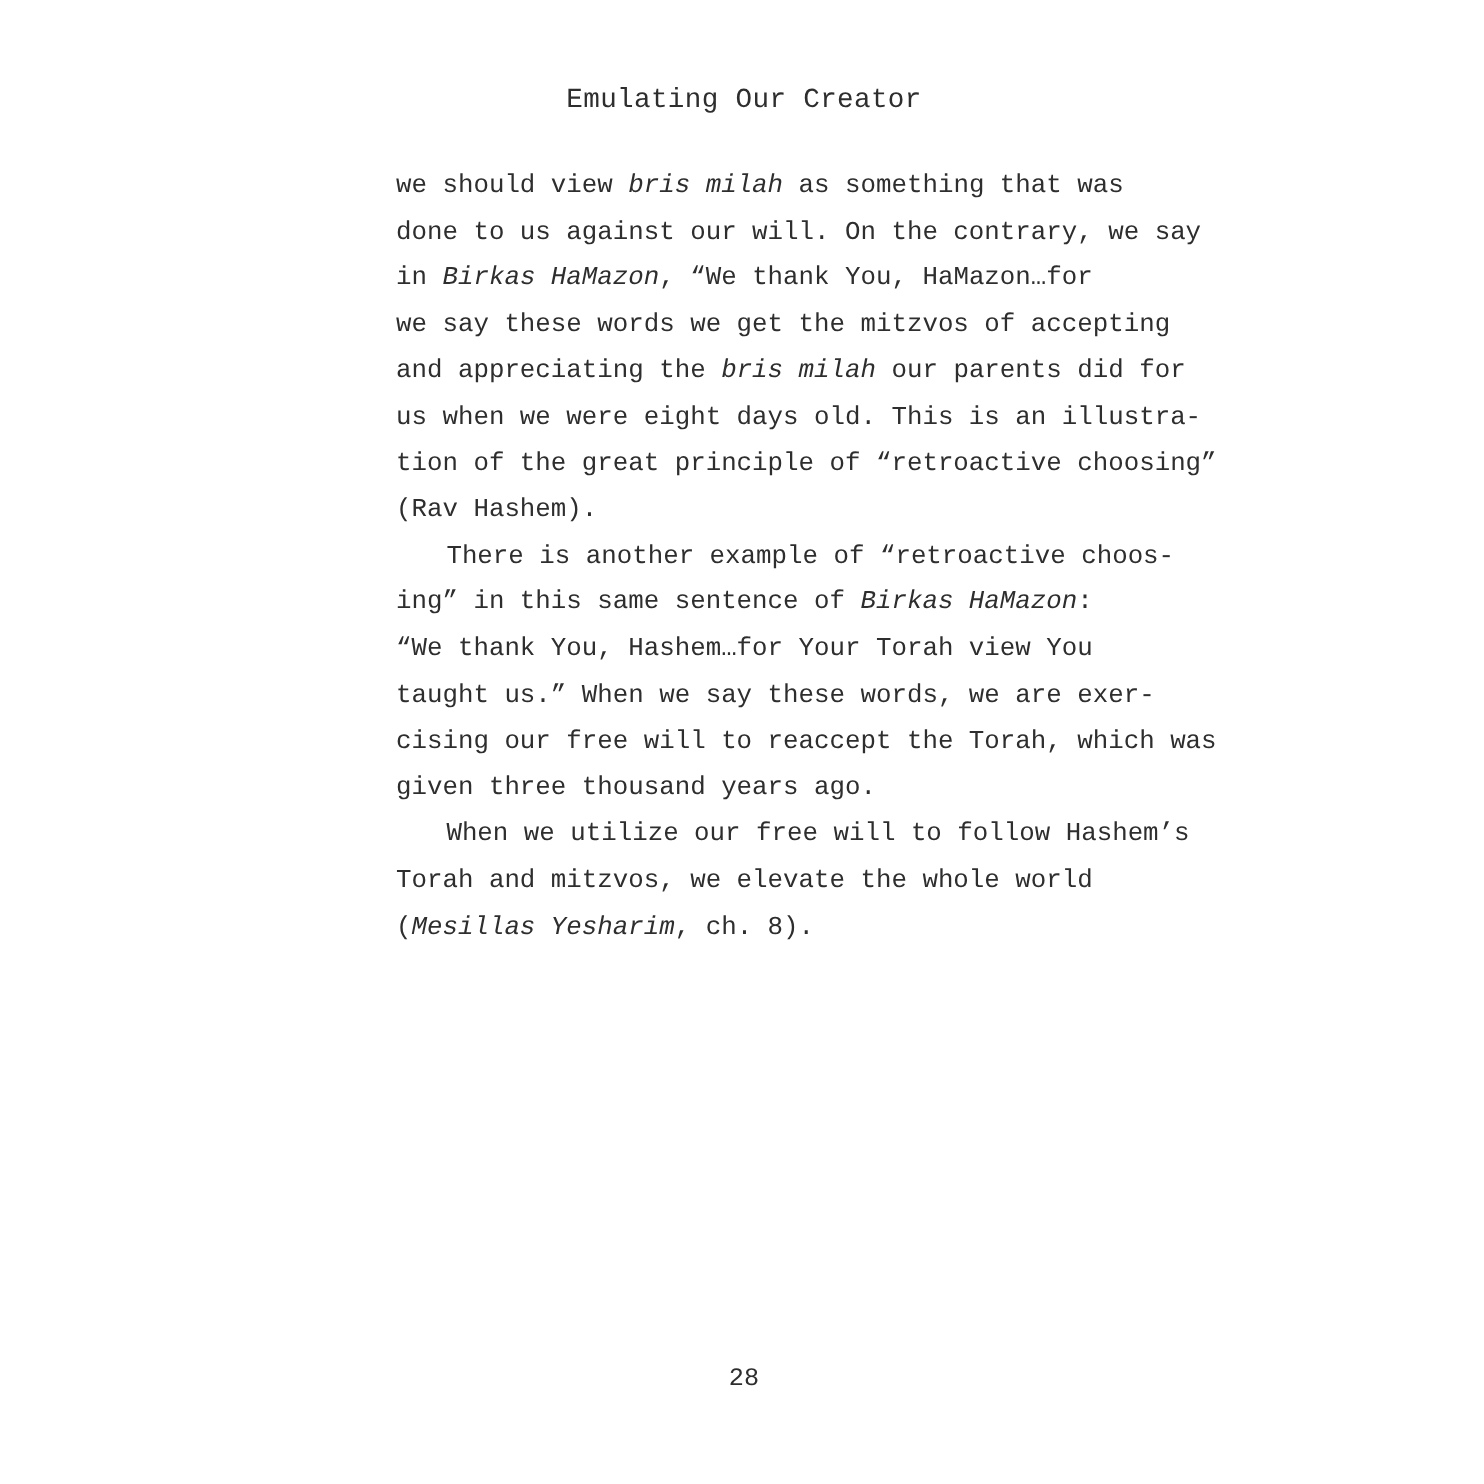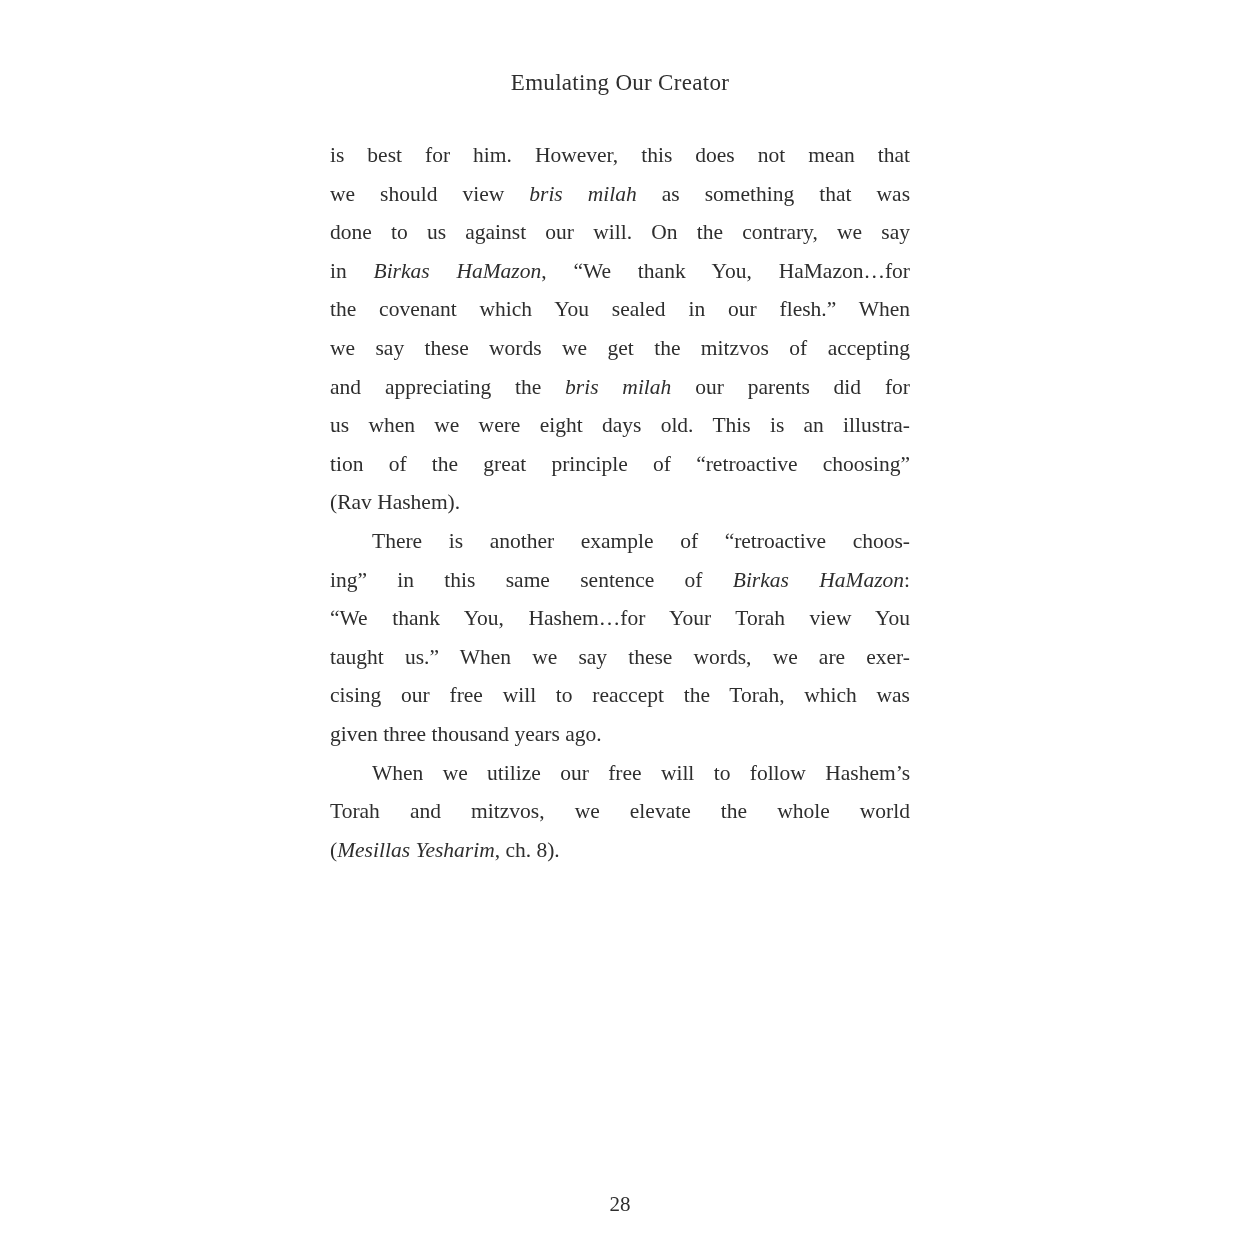--- a/index.html
+++ b/index.html
@@ -5,21 +5,21 @@
   html, body {
     margin: 0;
     padding: 0;
     background: #ffffff;
   }
   .page {
     position: relative;
     width: 1237px;
     height: 1237px;
     background: #ffffff;
-    font-family: Liberation Serif, serif;
+    font-family: Liberation Mono, monospace;
     color: #2e2e2e;
     overflow: hidden;
     border-radius: 14px;
   }
   .running-head {
     position: absolute;
     top: 70px;
     left: 330px;
     width: 580px;
     text-align: center;
@@ -45,40 +45,38 @@
     text-align-last: left;
   }
   .line.indent {
     text-indent: 42px;
   }
   .it {
     font-style: italic;
   }
   .folio {
     position: absolute;
-    top: 1192px;
+    top: 1138px;
     left: 330px;
     width: 580px;
     text-align: center;
     font-size: 21px;
     color: #2e2e2e;
   }
 </style>
 </head>
 <body>
 
 <div class="page">
   <div class="running-head">Emulating Our Creator</div>
 
   <div class="body-text">
-      <div class="line"><span>is best for him. However, this does not mean that</span></div>
       <div class="line"><span>we should view </span><span class="it">bris milah</span><span> as something that was</span></div>
       <div class="line"><span>done to us against our will. On the contrary, we say</span></div>
       <div class="line"><span>in </span><span class="it">Birkas HaMazon</span><span>, “We thank You, HaMazon…for</span></div>
-      <div class="line"><span>the covenant which You sealed in our flesh.” When</span></div>
       <div class="line"><span>we say these words we get the mitzvos of accepting</span></div>
       <div class="line"><span>and appreciating the </span><span class="it">bris milah</span><span> our parents did for</span></div>
       <div class="line"><span>us when we were eight days old. This is an illustra-</span></div>
       <div class="line"><span>tion of the great principle of “retroactive choosing”</span></div>
       <div class="line para-end"><span>(Rav Hashem).</span></div>
       <div class="line indent"><span>There is another example of “retroactive choos-</span></div>
       <div class="line"><span>ing” in this same sentence of </span><span class="it">Birkas HaMazon</span><span>:</span></div>
       <div class="line"><span>“We thank You, Hashem…for Your Torah view You</span></div>
       <div class="line"><span>taught us.” When we say these words, we are exer-</span></div>
       <div class="line"><span>cising our free will to reaccept the Torah, which was</span></div>

